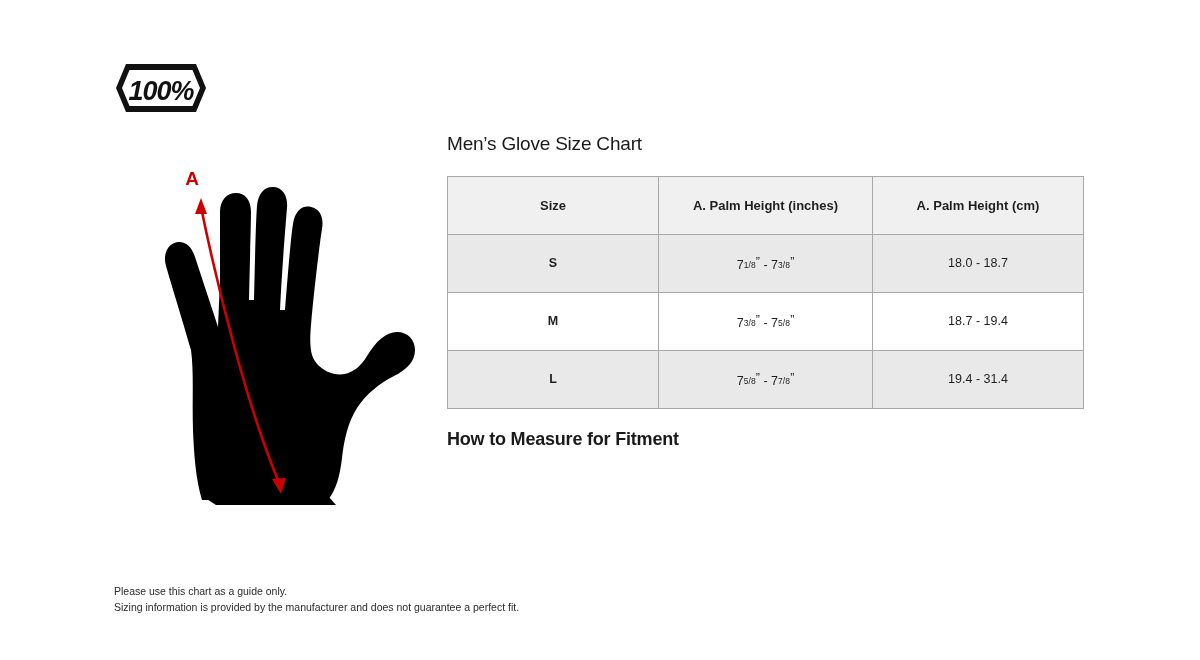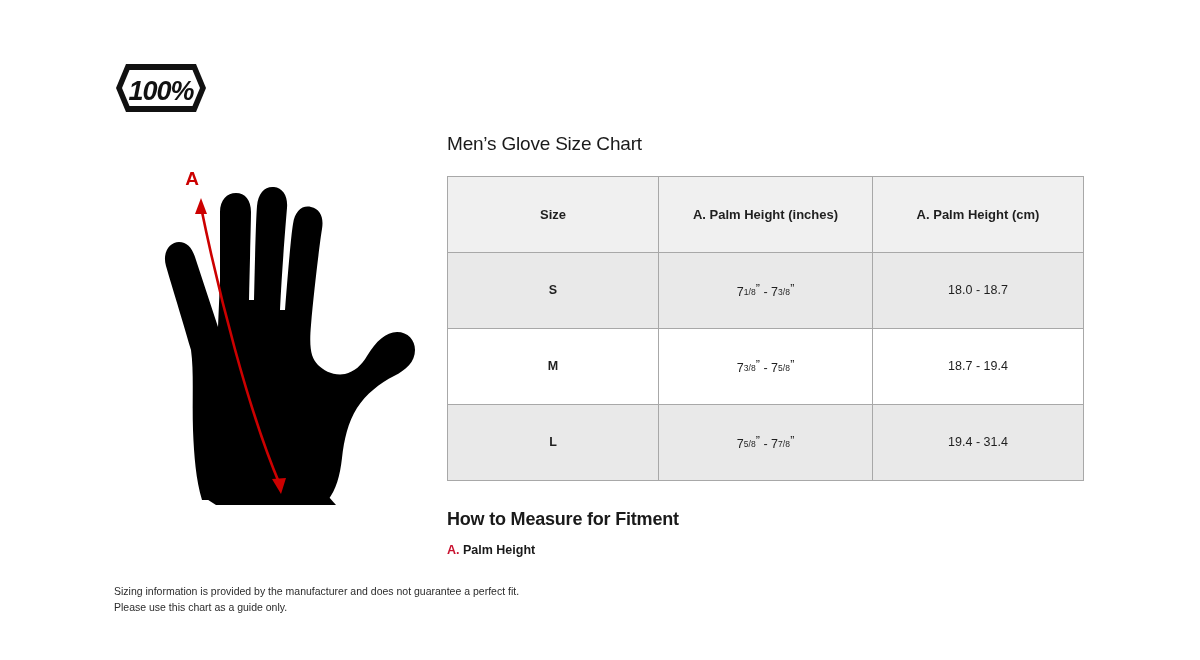--- a/index.html
+++ b/index.html
@@ -57,21 +57,21 @@
     width: 637px;
     table-layout: fixed;
   }
   #size-table td, #size-table th {
     border: 1px solid #a8a8a8;
     height: 41px;
     text-align: center;
     vertical-align: middle;
     font-size: 12.5px;
     color: #1f1f1f;
-    padding: 17px 4px;
+    padding: 8px 4px;
   }
   #size-table th {
     background: #f0f0f0;
     font-weight: bold;
     font-size: 13px;
   }
   #size-table td:first-child {
     font-weight: bold;
     font-size: 12.5px;
     width: 218px;
@@ -88,21 +88,21 @@
     vertical-align: 1px;
     letter-spacing: 0.1px;
   }
   .inchmark {
     font-size: 12.5px;
     vertical-align: 3px;
   }
 
   
   #measure-section {
-    margin-top: 28px;
+    margin-top: 20px;
   }
   #measure-title {
     font-size: 18px;
     font-weight: bold;
     letter-spacing: -0.2px;
     margin: 0 0 13px 0;
   }
   .measure-entry-head {
     font-size: 12.5px;
     font-weight: bold;
@@ -223,24 +223,20 @@
           <span>7</span><span class="frac">5/8</span><span class="inchmark">”</span>
           - <span>7</span><span class="frac">7/8</span><span class="inchmark">”</span>
         </td>
         <td>19.4 - 31.4</td>
       </tr>
     </tbody>
   </table>
 
   <div id="measure-section">
     <h2 id="measure-title">How to Measure for Fitment</h2>
-    <p class="measure-entry-head">
-      <span class="measure-letter">A.</span>
-      <span>Palm Height</span>
-    </p>
   </div>
 
 </div>
 
 <div id="footer-note">
+  <div>Please use this chart as a guide only.</div>
   <div>Sizing information is provided by the manufacturer and does not guarantee a perfect fit.</div>
-  <div>Please use this chart as a guide only.</div>
 </div>
 
 </body></html>

